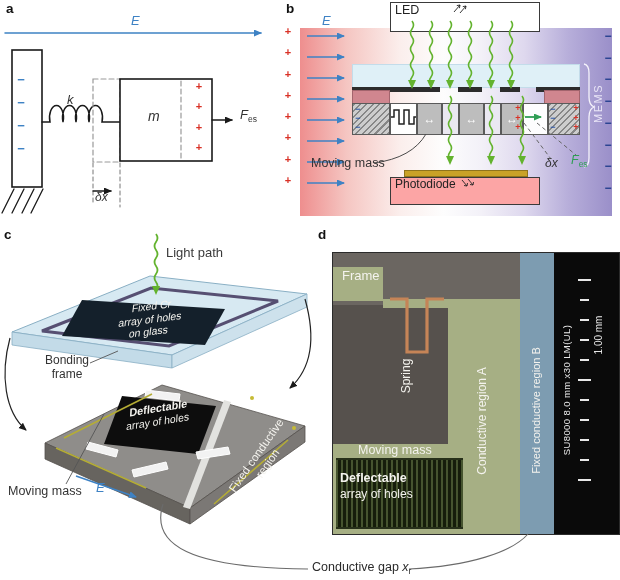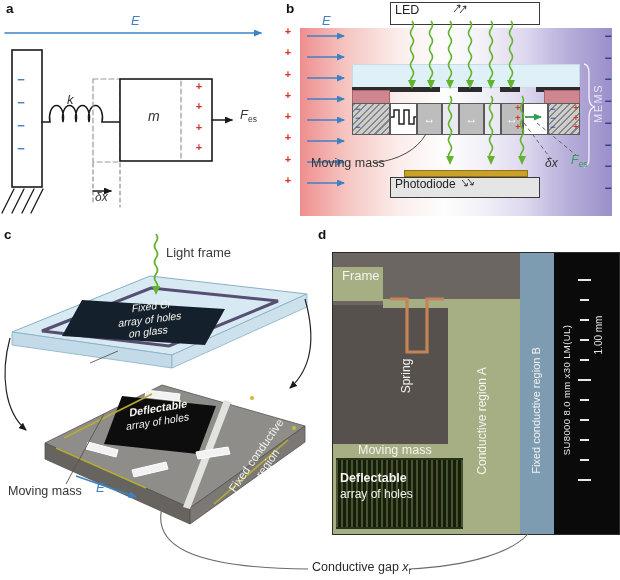--- a/index.html
+++ b/index.html
@@ -62,24 +62,24 @@
       </div>
     <div class="blk gapL" style="left:132px;width:17px;"></div>
     <div class="blk mass" style="left:149px;width:22px;">
       <span class="harr">↔</span>
       </div>
     <div class="blk gapW" style="left:171px;width:25px;"></div>
     <div class="blk hatch" style="left:196px;width:32px;"></div>
   </div>
 
   <div class="abs" style="left:404px;top:13px;width:124px;height:6px;background:#c9a227;border:1px solid #8f741c;box-sizing:border-box;"></div>
-  <div class="abs" style="left:390px;top:2px;width:150px;height:23px;background:#fff;border:1px solid #3a3a3a;box-sizing:border-box;font-size:12.5px;padding-left:4px;line-height:14px;">
+  <div class="abs" style="left:390px;top:2px;width:150px;height:30px;background:#fff;border:1px solid #3a3a3a;box-sizing:border-box;font-size:12.5px;padding-left:4px;line-height:14px;">
     <span>LED</span></div>
   <div class="abs" style="left:404px;top:170px;width:124px;height:7px;background:#c9a227;border:1px solid #8f741c;box-sizing:border-box;"></div>
-  <div class="abs" style="left:390px;top:177px;width:150px;height:21px;background:#e5e5e5;border:1px solid #3a3a3a;box-sizing:border-box;font-size:12px;padding-left:4px;line-height:13px;">
+  <div class="abs" style="left:390px;top:177px;width:150px;height:28px;background:#fca5a5;border:1px solid #3a3a3a;box-sizing:border-box;font-size:12px;padding-left:4px;line-height:13px;">
     <span>Photodiode</span></div>
 
   <div id="pd-img" class="abs" style="left:332px;top:252px;width:286px;height:281px;background:#6b6661;border:1px solid #2b2b2b;">
     <div style="left:0;top:52px;width:115px;height:139px;background:#56514d;"></div>
     <div style="left:0;top:14px;width:50px;height:34px;background:#a6af84;"></div>
     <div style="left:50px;top:46px;width:65px;height:9px;background:#a6af84;"></div>
     <div style="left:115px;top:46px;width:72px;height:235px;background:#a6af84;"></div>
     <div style="left:0;top:191px;width:115px;height:90px;background:#a6af84;"></div>
     <div style="left:3px;top:205px;width:127px;height:71px;
          background:repeating-linear-gradient(90deg,#46542f 0 2px,#161d0b 2px 5px);
@@ -281,25 +281,29 @@
     <span class="plus sm">+</span>
     <span class="plus sm">+</span>
     <span class="plus sm">+</span>
   </div>
   <div class="abs rot" style="left:578px;top:97px;width:40px;height:13px;color:#e9e5f6;font-size:11px;letter-spacing:1.5px;text-align:center;"><span>MEMS</span></div>
   <div class="abs dk" style="left:311px;top:156px;font-size:12.5px;">Moving mass</div>
   <div class="abs dk it" style="left:545px;top:156px;font-size:12px;">δx</div>
   <div class="abs" style="left:571px;top:153px;font-size:12.5px;color:#2f9e55;">
     <span class="it">F</span><span class="sub">es</span></div>
 
-  <div class="abs" style="left:166px;top:245px;font-size:13px;color:#3a3a3a;">Light frame</div>
+  <div class="abs" style="left:166px;top:245px;font-size:13px;color:#3a3a3a;">Light path</div>
   <div class="abs ctr wtxt" style="left:95px;top:300px;width:110px;font-size:10.5px;line-height:1.2;transform:rotate(-7deg) skewX(-14deg);">
     <div>Fixed Cr</div>
     <div>array of holes</div>
     <div>on glass</div>
+  </div>
+  <div class="abs ctr dk" style="left:40px;top:354px;width:54px;font-size:12px;line-height:1.15;">
+    <div>Bonding</div>
+    <div>frame</div>
   </div>
   <div class="abs ctr wtxt" style="left:108px;top:402px;width:100px;line-height:1.2;transform:rotate(-9deg) skewX(-12deg);">
     <div style="font-weight:700;font-size:11px;">Deflectable</div>
     <div style="font-size:10.5px;">array of holes</div>
   </div>
   <div class="abs ctr wtxt" style="left:205px;top:446px;width:115px;font-size:11.5px;line-height:1.2;transform:rotate(-55deg);">
     <div>Fixed conductive</div>
     <div>region</div>
   </div>
   <div class="abs dk" style="left:8px;top:484px;font-size:12.5px;">Moving mass</div>

